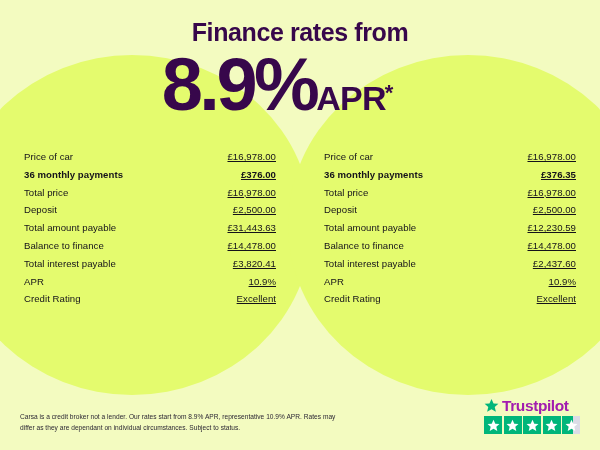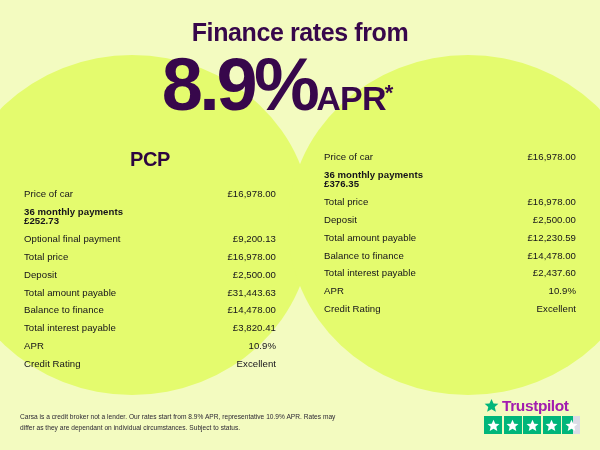--- a/index.html
+++ b/index.html
@@ -86,23 +86,23 @@
   .plan-row {
     display:flex;
     justify-content:space-between;
     align-items:baseline;
     font-size:9.6px;
     color:#14121a;
     line-height:1;
     padding:4.1px 0;
     letter-spacing:0.05px;
   }
-  .plan-row.is-highlight { font-weight:bold;flex-direction:column; }
+  .plan-row.is-highlight { font-weight:bold; }
   .plan-row .label { text-align:left; }
-  .plan-row .value { text-align:center; white-space:nowrap; }
+  .plan-row .value { text-align:center; white-space:nowrap;text-decoration:underline; }
 
   
   .disclaimer {
     position:absolute;
     left:20px; bottom:16px;
     width:330px;
     font-size:6.6px;
     line-height:1.75;
     color:#2b2733;
     letter-spacing:0.02px;
@@ -157,33 +157,28 @@
 
   <div class="headline">Finance rates from</div>
 
   <div class="rate-row">
     <span class="rate-big">8.9%</span><span class="rate-suffix">APR</span><span class="rate-star">*</span>
   </div>
 
   <div class="plans">
 
     <div class="plan">
-      <div class="plan-title">PCP</div>
       <div class="plan-rows">
         <div class="plan-row">
           <span class="label">Price of car</span>
           <span class="value">£16,978.00</span>
         </div>
         <div class="plan-row is-highlight">
           <span class="label">36 monthly payments</span>
-          <span class="value">£252.73</span>
-        </div>
-        <div class="plan-row">
-          <span class="label">Optional final payment</span>
-          <span class="value">£9,200.13</span>
+          <span class="value">£376.00</span>
         </div>
         <div class="plan-row">
           <span class="label">Total price</span>
           <span class="value">£16,978.00</span>
         </div>
         <div class="plan-row">
           <span class="label">Deposit</span>
           <span class="value">£2,500.00</span>
         </div>
         <div class="plan-row">

